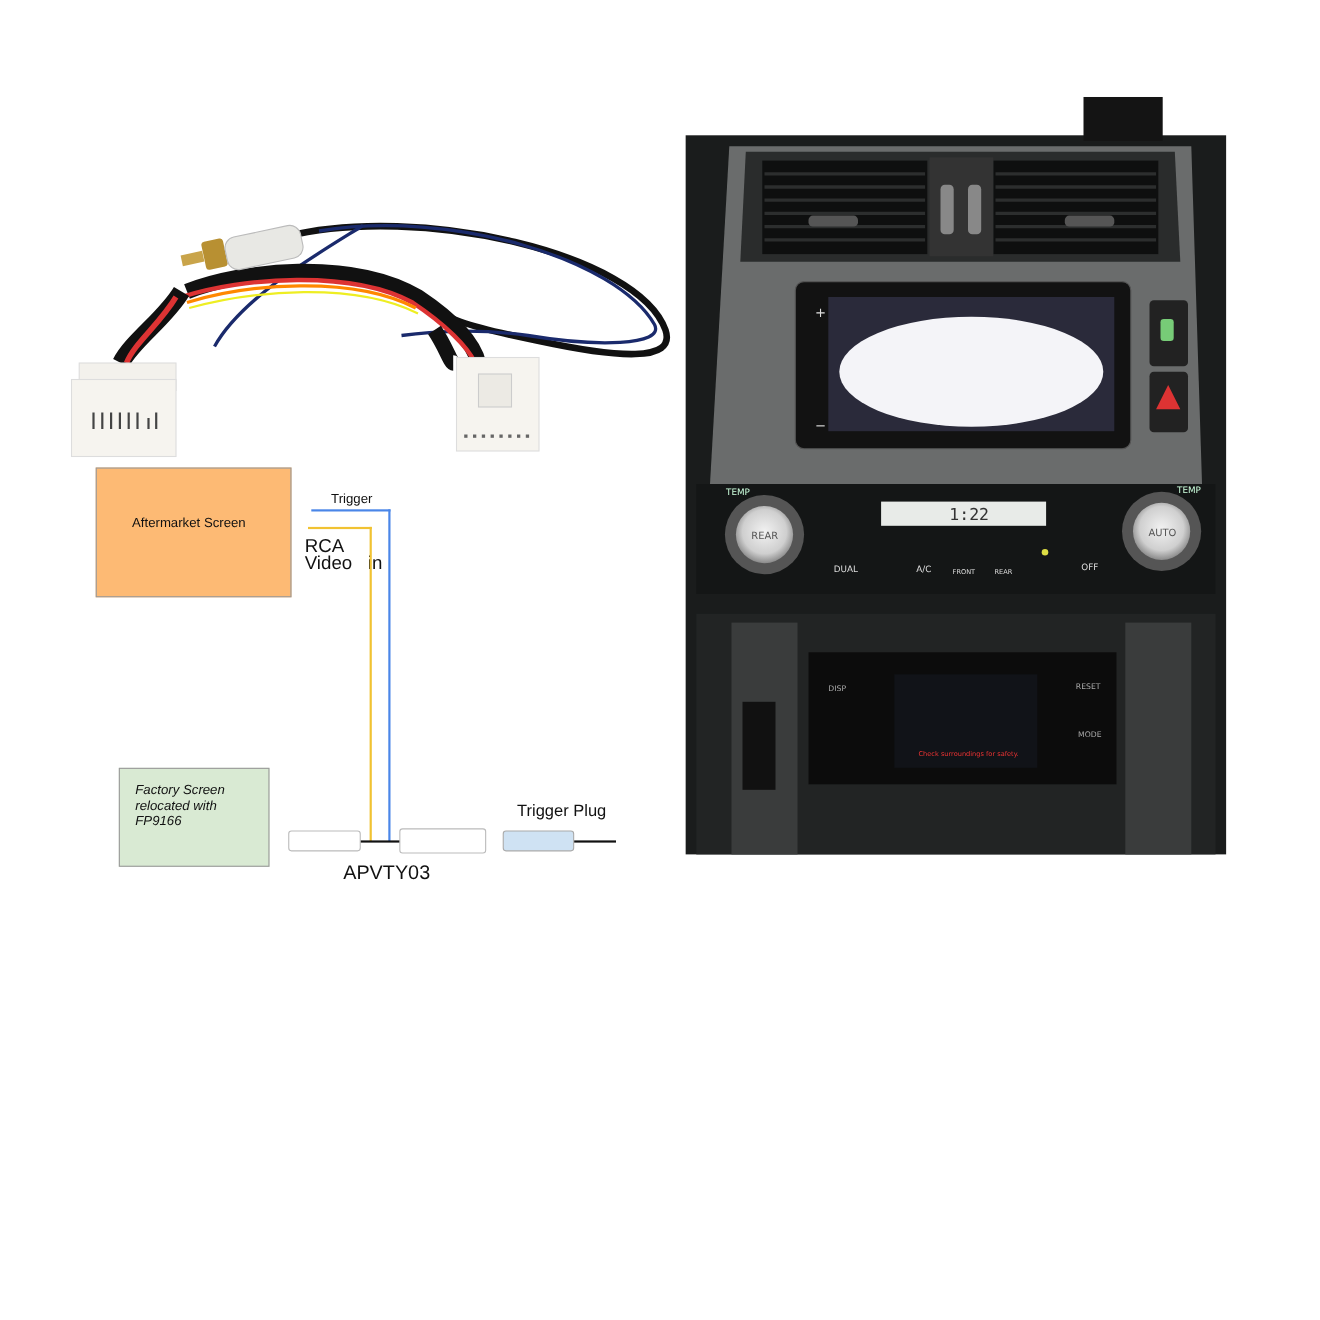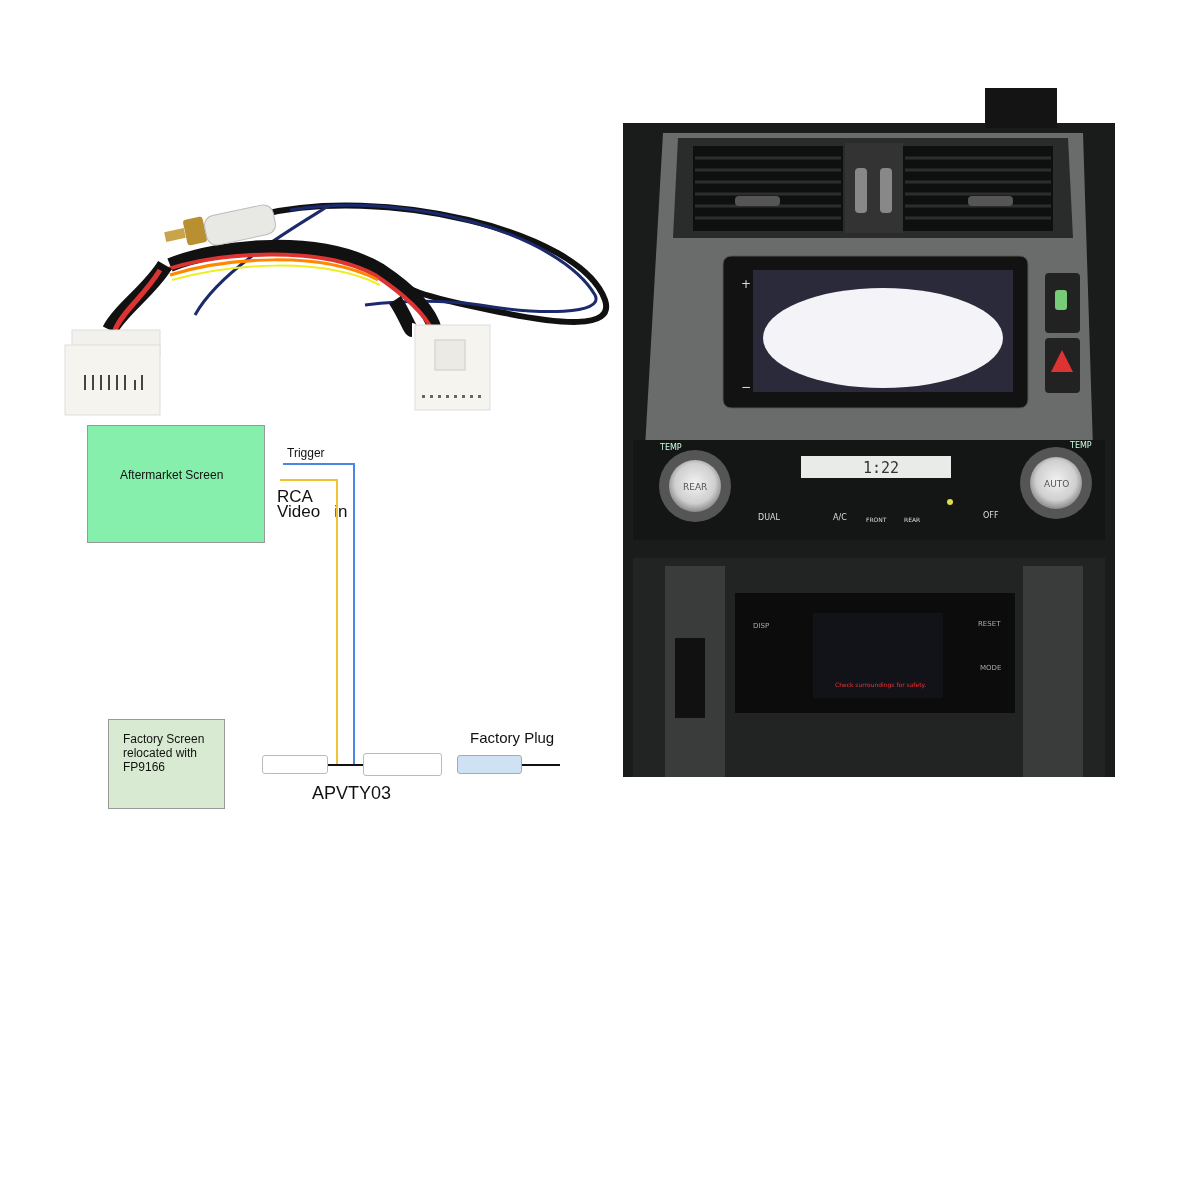--- a/index.html
+++ b/index.html
@@ -5,23 +5,23 @@
   html, body { margin:0; padding:0; }
   body { width:1200px; height:1200px; background:#ffffff; position:relative; overflow:hidden;
          font-family:"Liberation Sans", sans-serif; color:#111; }
   .abs { position:absolute; }
   .txt { font-family:"Liberation Sans", sans-serif; color:#111; white-space:pre; }
 
   
   .harness { left:60px; top:190px; width:560px; height:230px; }
 
   
-  .box-after { left:87px; top:425px; width:178px; height:118px; background:#86efac; border:1px solid #999; box-sizing:border-box; }
+  .box-after { left:87px; top:425px; width:178px; height:118px; background:#fdba74; border:1px solid #999; box-sizing:border-box; }
   .box-after .lbl { position:absolute; left:32px; top:42px; font-size:12px; }
-  .box-factory { left:108px; top:719px; width:117px; height:90px; background:#d9ead3; border:1px solid #999; box-sizing:border-box; }
+  .box-factory { left:108px; top:698px; width:137px; height:90px; background:#d9ead3; border:1px solid #999; box-sizing:border-box;font-style:italic; }
   .box-factory .lbl { position:absolute; left:14px; top:12px; font-size:12px; line-height:14px; white-space:pre; }
 
   .wire { position:absolute; }
   .plug { position:absolute; border:1px solid #bbb; border-radius:3px; background:#fff; box-sizing:border-box; }
 
   
   .photo { left:623px; top:88px; width:492px; height:689px; background:#fff; overflow:hidden; }
 </style>
 </head>
 <body>
@@ -72,42 +72,42 @@
       <rect x="410" y="205" width="3" height="3"></rect>
         <rect x="418" y="205" width="3" height="3"></rect>
     </g>
   </svg>
 </div>
 
 <div class="abs box-after">
   <span class="lbl txt">Aftermarket Screen</span>
 </div>
 
-<span class="abs txt" style="left:287px; top:446px; font-size:12px;">Trigger</span>
+<span class="abs txt" style="left:301px; top:446px; font-size:12px;">Trigger</span>
 <span class="abs txt" style="left:277px; top:489px; font-size:17px; line-height:15px;">RCA
 Video   in</span>
 
 <div class="wire" style="left:283px; top:463px; width:72px; height:2px; background:#4a86e8;"></div>
 <div class="wire" style="left:353px; top:463px; width:2px; height:302px; background:#4a86e8;"></div>
 
 <div class="wire" style="left:280px; top:479px; width:58px; height:2px; background:#f1c232;"></div>
 <div class="wire" style="left:336px; top:479px; width:2px; height:286px; background:#f1c232;"></div>
 
 <div class="abs box-factory">
   <span class="lbl txt">Factory Screen
 relocated with
 FP9166</span>
 </div>
 
 <div class="plug" style="left:262px; top:755px; width:66px; height:19px;"></div>
 <div class="wire" style="left:328px; top:764px; width:36px; height:2px; background:#111;"></div>
 <div class="plug" style="left:363px; top:753px; width:79px; height:23px;"></div>
 <span class="abs txt" style="left:312px; top:783px; font-size:18px;">APVTY03</span>
 
-<span class="abs txt" style="left:470px; top:729px; font-size:15px;">Factory Plug</span>
+<span class="abs txt" style="left:470px; top:729px; font-size:15px;">Trigger Plug</span>
 <div class="plug" style="left:457px; top:755px; width:65px; height:19px; background:#cfe2f3; border-color:#aaa;"></div>
 <div class="wire" style="left:522px; top:764px; width:38px; height:2px; background:#111;"></div>
 
 <div class="abs photo">
   <svg width="492" height="689" viewBox="0 0 492 689">
     <defs>
       <radialGradient id="knob" cx="50%" cy="45%" r="55%">
         <stop offset="0%" stop-color="#f2f2f2"></stop>
           <stop offset="70%" stop-color="#cfcfcf"></stop>
           <stop offset="100%" stop-color="#8a8a8a"></stop>

